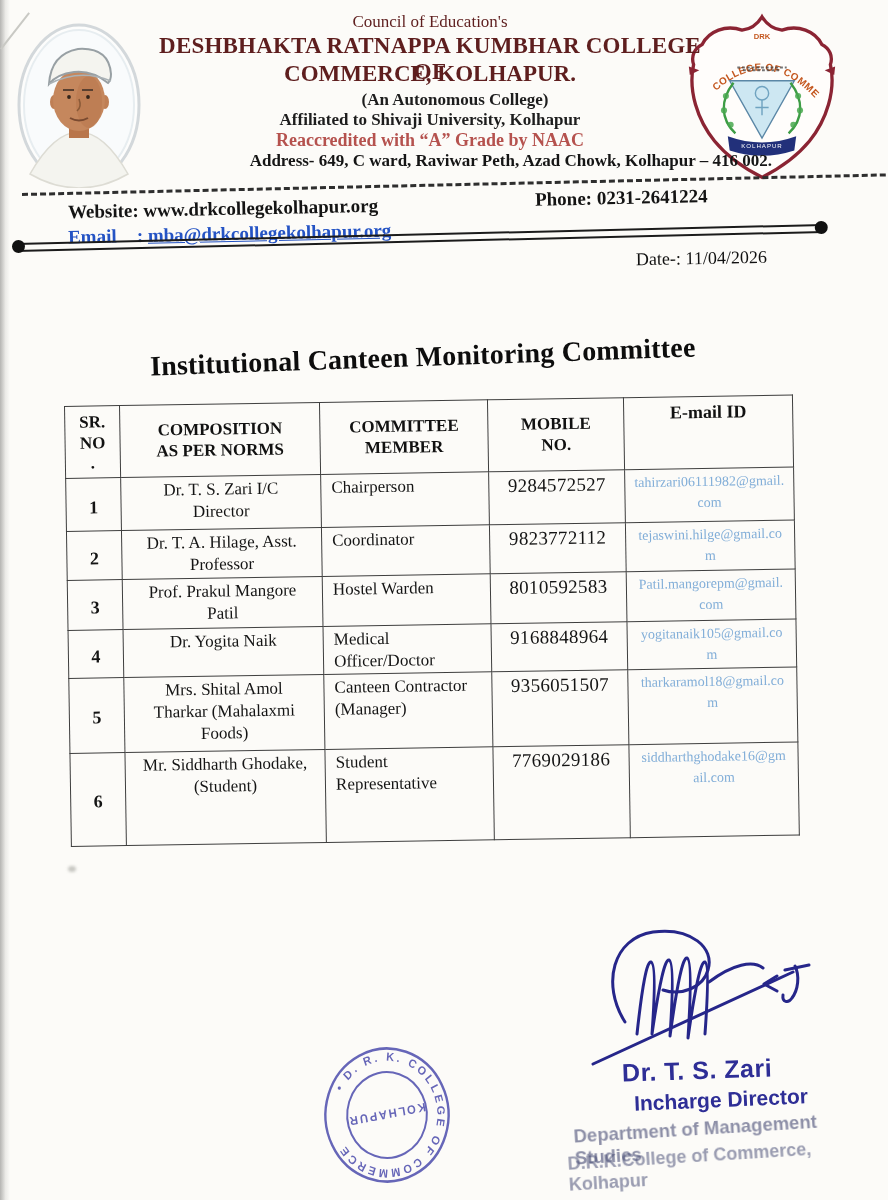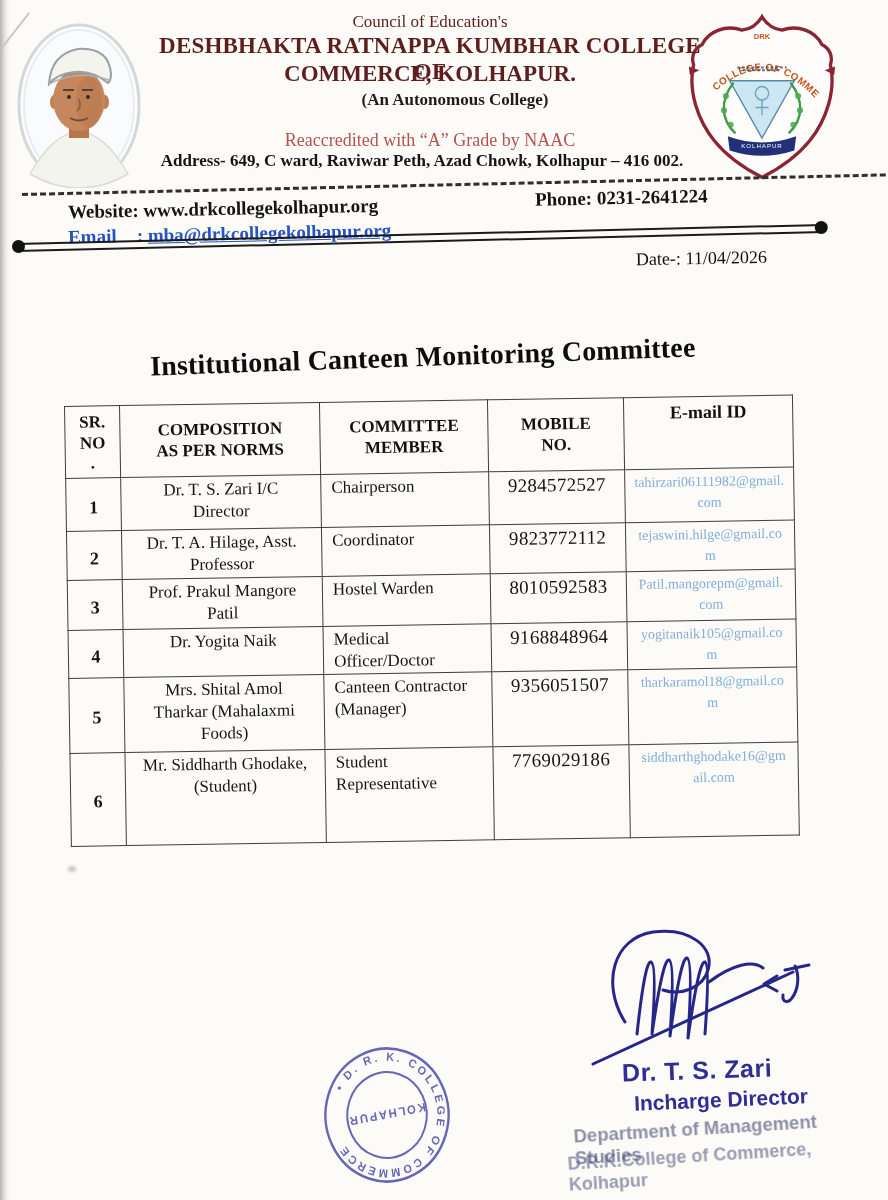--- a/index.html
+++ b/index.html
@@ -14,22 +14,22 @@
   .smudge{left:68px;top:866px;width:8px;height:6px;background:#b9b9b4;border-radius:50%;filter:blur(1.5px);opacity:.8;}
 
   
   .hline{left:140px;width:580px;text-align:center;}
   .maroon{color:#5e1e1e;}
   .council{top:12px;font-size:17px;font-weight:normal;}
   .name1{top:33px;font-size:23px;font-weight:bold;letter-spacing:.2px;}
   .name2{top:61px;font-size:23px;font-weight:bold;}
   .auton{top:90px;font-size:17px;font-weight:600;color:#1d1d1d;padding-left:25px;}
   .affil{top:110px;font-size:17px;font-weight:600;color:#1d1d1d;}
-  .naac{top:130px;font-size:18px;font-weight:400;color:#b5524e;}
-  .addr{left:92px;width:660px;top:151px;font-size:17px;font-weight:600;color:#151515;text-align:center;}
+  .naac{top:130px;font-size:18px;font-weight:700;color:#b5524e;}
+  .addr{left:112px;width:660px;top:151px;font-size:17px;font-weight:600;color:#151515;text-align:right;}
 
   .dotted-line{left:22px;top:193px;width:864px;border-top:3px dashed #2e2e2e;
     transform:rotate(-1.3deg);transform-origin:left center;}
 
   .website{left:68px;top:198px;font-size:19px;font-weight:bold;transform:rotate(-1.2deg);}
   .phone{left:535px;top:187px;font-size:19px;font-weight:bold;transform:rotate(-1.2deg);}
   .emailrow{left:68px;top:223px;font-size:19px;font-weight:bold;transform:rotate(-1.2deg);}
   .blue{color:#2453c4;}
   .email-label{display:inline-block;width:64px;}
   .email-link{color:#2453c4;text-decoration:underline;}
@@ -128,20 +128,21 @@
     <circle cx="120" cy="103" r="3.2" fill="#49a84f" opacity=".85"></circle>
     <circle cx="113" cy="118" r="3.2" fill="#49a84f" opacity=".85"></circle>
     <path d="M44 130 Q80 143 116 130 L114 145 Q80 156 46 145 Z" fill="#22307a"></path>
     <text x="80" y="142" text-anchor="middle" font-size="6.5" fill="#ffffff" letter-spacing="1" font-family="Liberation Sans, sans-serif">KOLHAPUR</text>
   </svg>
 
   <div class="abs hline council maroon">Council of Education's</div>
   <div class="abs hline name2 maroon">COMMERCE, KOLHAPUR.</div>
   <div class="abs hline name1 maroon">DESHBHAKTA RATNAPPA KUMBHAR COLLEGE OF</div>
   <div class="abs hline auton">(An Autonomous College)</div>
+  <div class="abs hline affil">Affiliated to Shivaji University, Kolhapur</div>
   <div class="abs hline naac">Reaccredited with “A” Grade by NAAC</div>
   <div class="abs addr">Address- 649, C ward, Raviwar Peth, Azad Chowk, Kolhapur – 416 002.</div>
 
   <div class="abs dotted-line"></div>
 
   <div class="abs website">
     <span>Website:</span>
     <span>www.drkcollegekolhapur.org</span>
   </div>
   <div class="abs phone">

